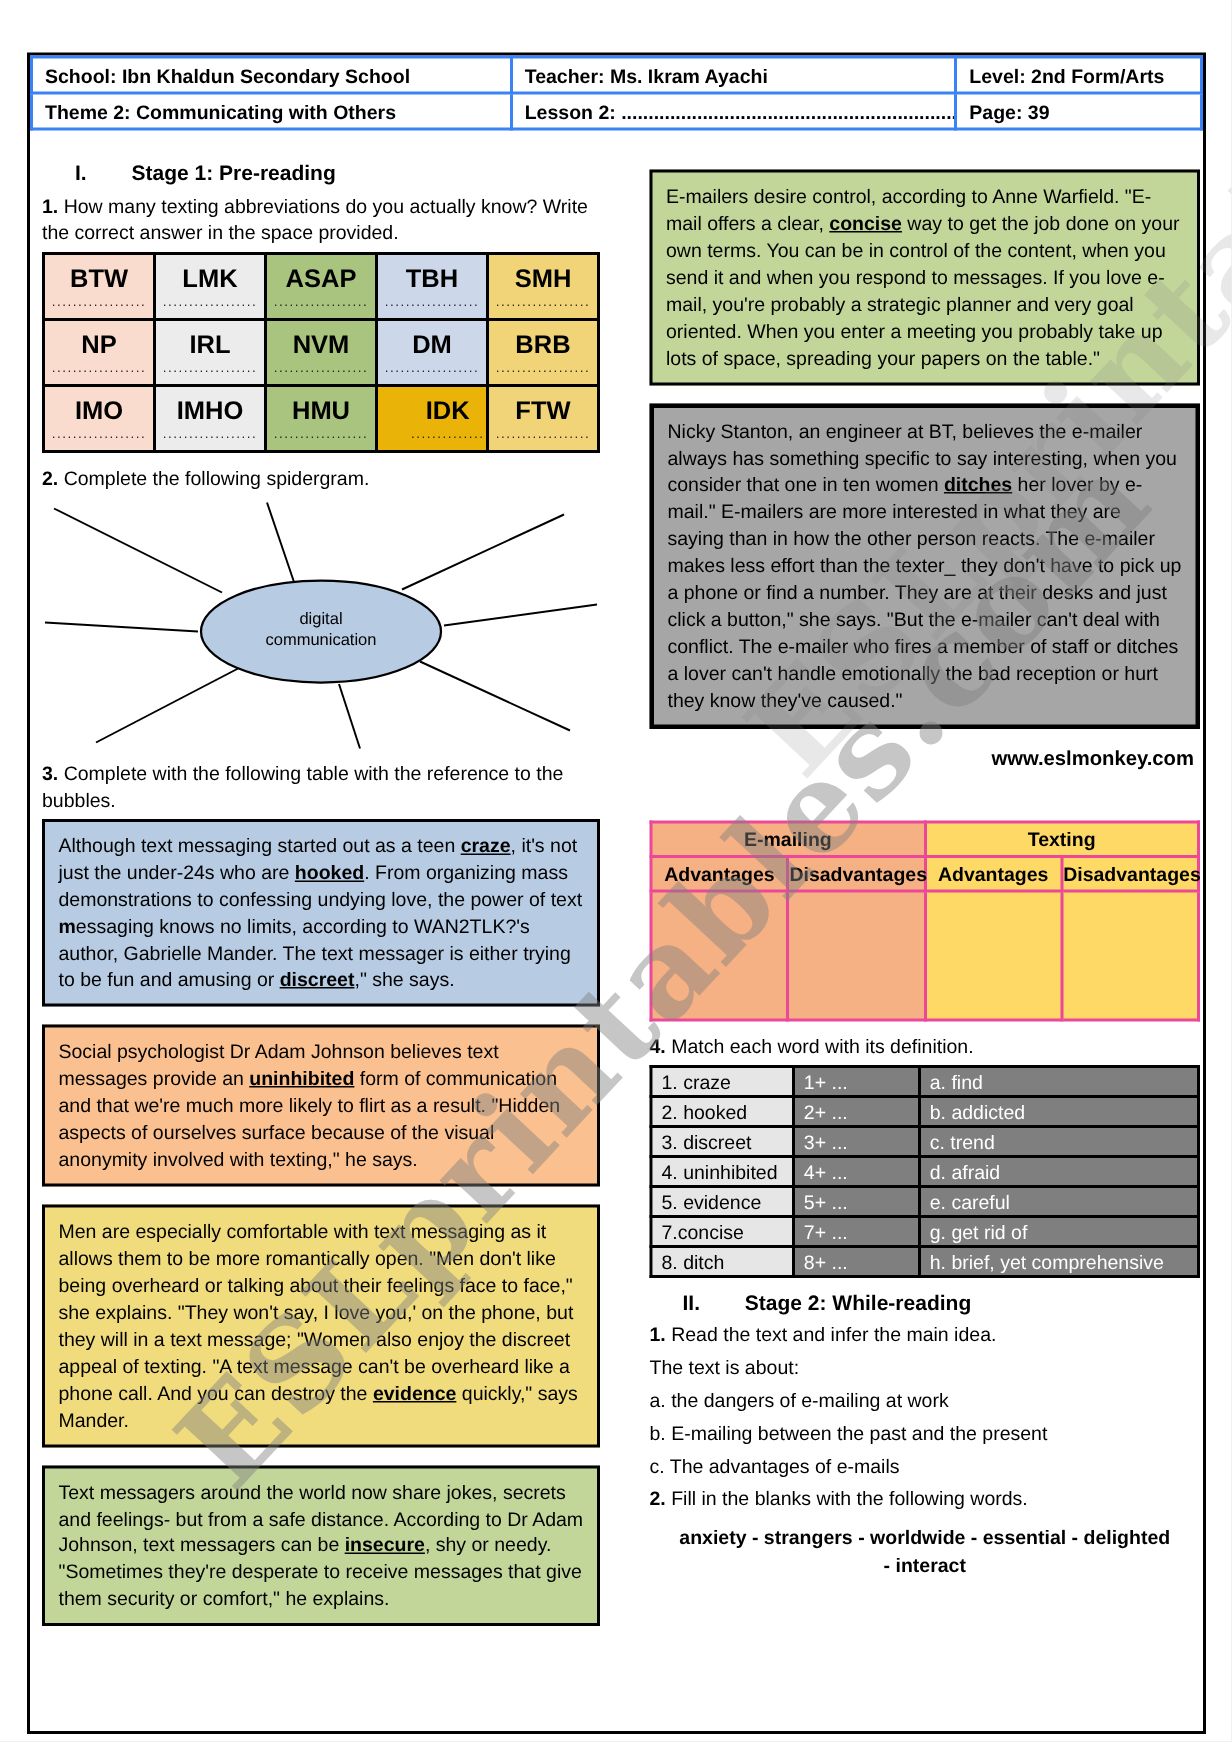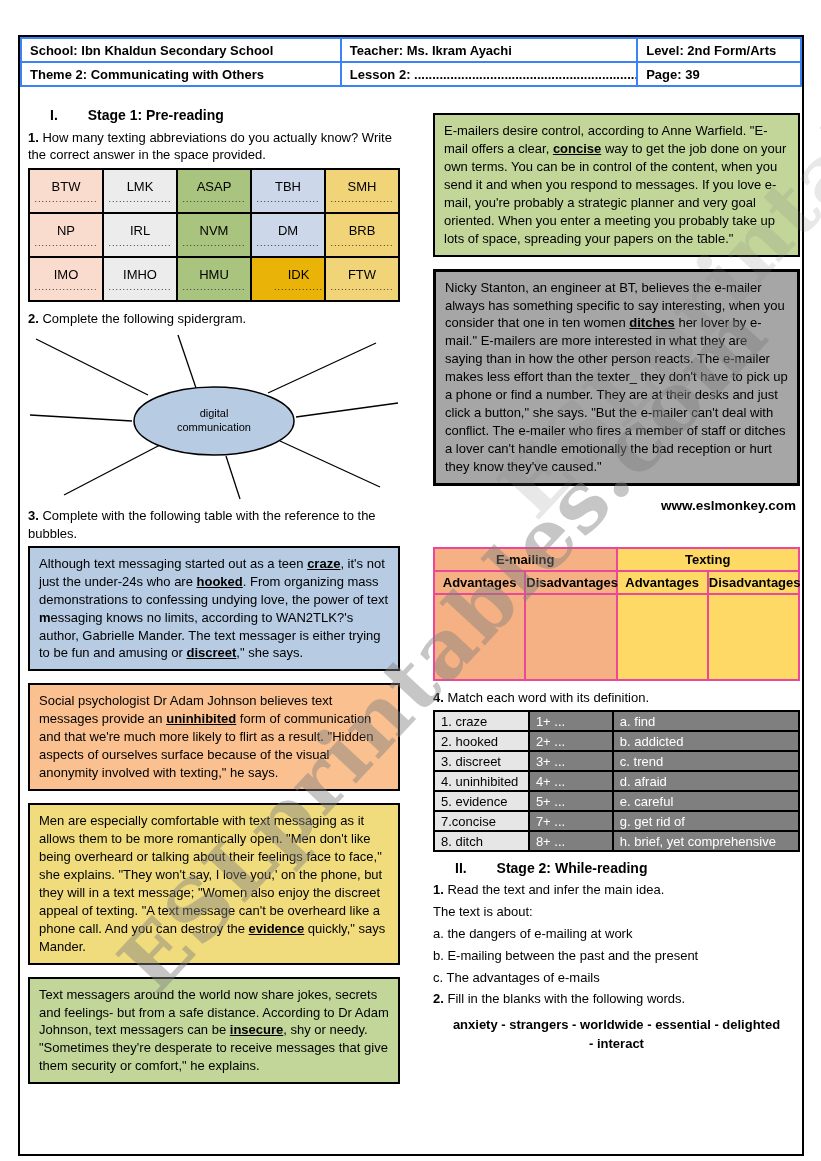--- a/index.html
+++ b/index.html
@@ -21,21 +21,21 @@
 
   .stage-head { font-weight:bold; font-size:14px; margin:4px 0 6px 0; }
   .stage-head .roman  { margin-left:22px; }
   .stage-head .stitle { margin-left:26px; }
 
   .qline { margin:4px 0; line-height:1.32; }
   .qnum  { font-weight:bold; }
 
   .abbr-table { border-collapse:collapse; width:100%; margin:5px 0 8px 0; table-layout:fixed; }
   .abbr-table td { border:2px solid #000; text-align:center; height:44px; vertical-align:middle; padding:2px 1px; }
-  .abbr-label { font-weight:normal; font-size:13px; }
+  .abbr-label { font-weight:bold; font-size:17px; }
   .abbr-dots  { font-size:9px; letter-spacing:1px; color:#222; overflow:hidden; white-space:nowrap; }
 
   .spider { position:relative; height:172px; margin:2px 0 4px 0; }
   .spider svg { position:absolute; left:0; top:0; }
   .spider-label { position:absolute; left:50%; top:52%; transform:translate(-50%,-50%);
                   font-size:11px; text-align:center; width:100px; line-height:1.25; }
 
   .bubble { border:2px solid #000; padding:7px 9px; line-height:1.38; font-size:13px; margin-bottom:12px; }
   .bubble.thick { border-width:3px; }
 

